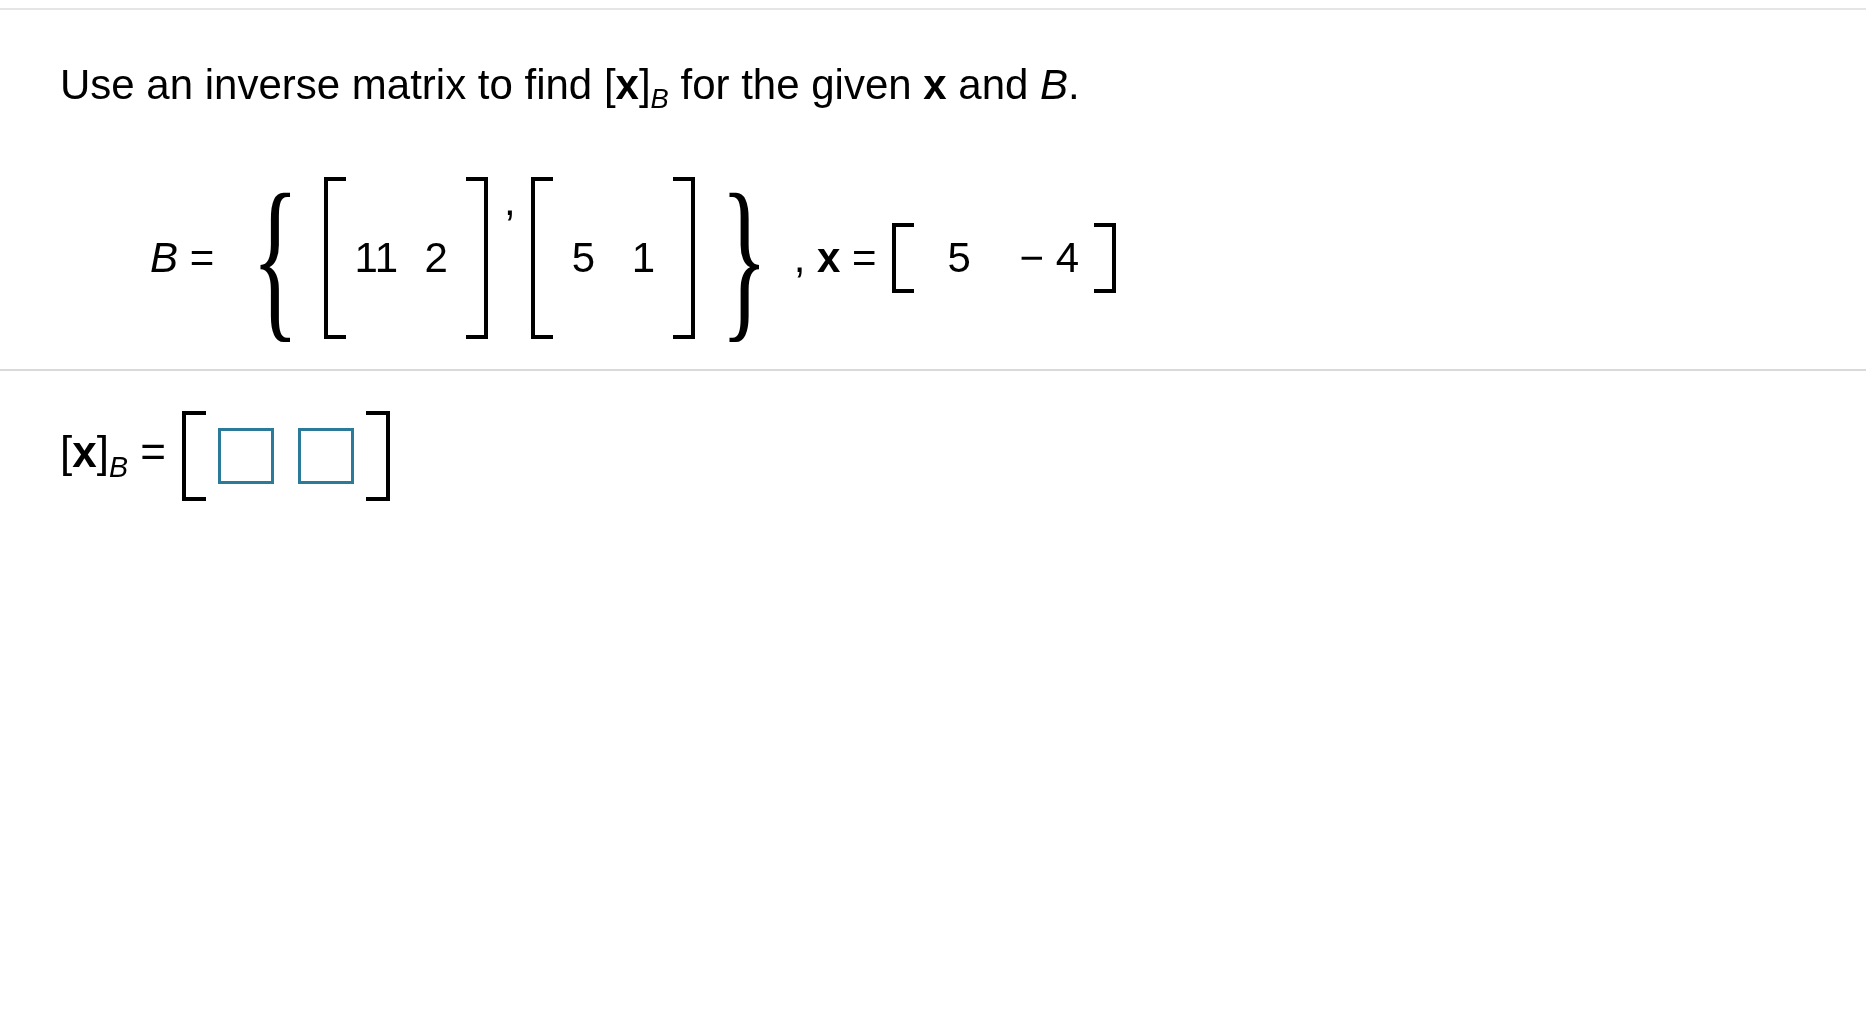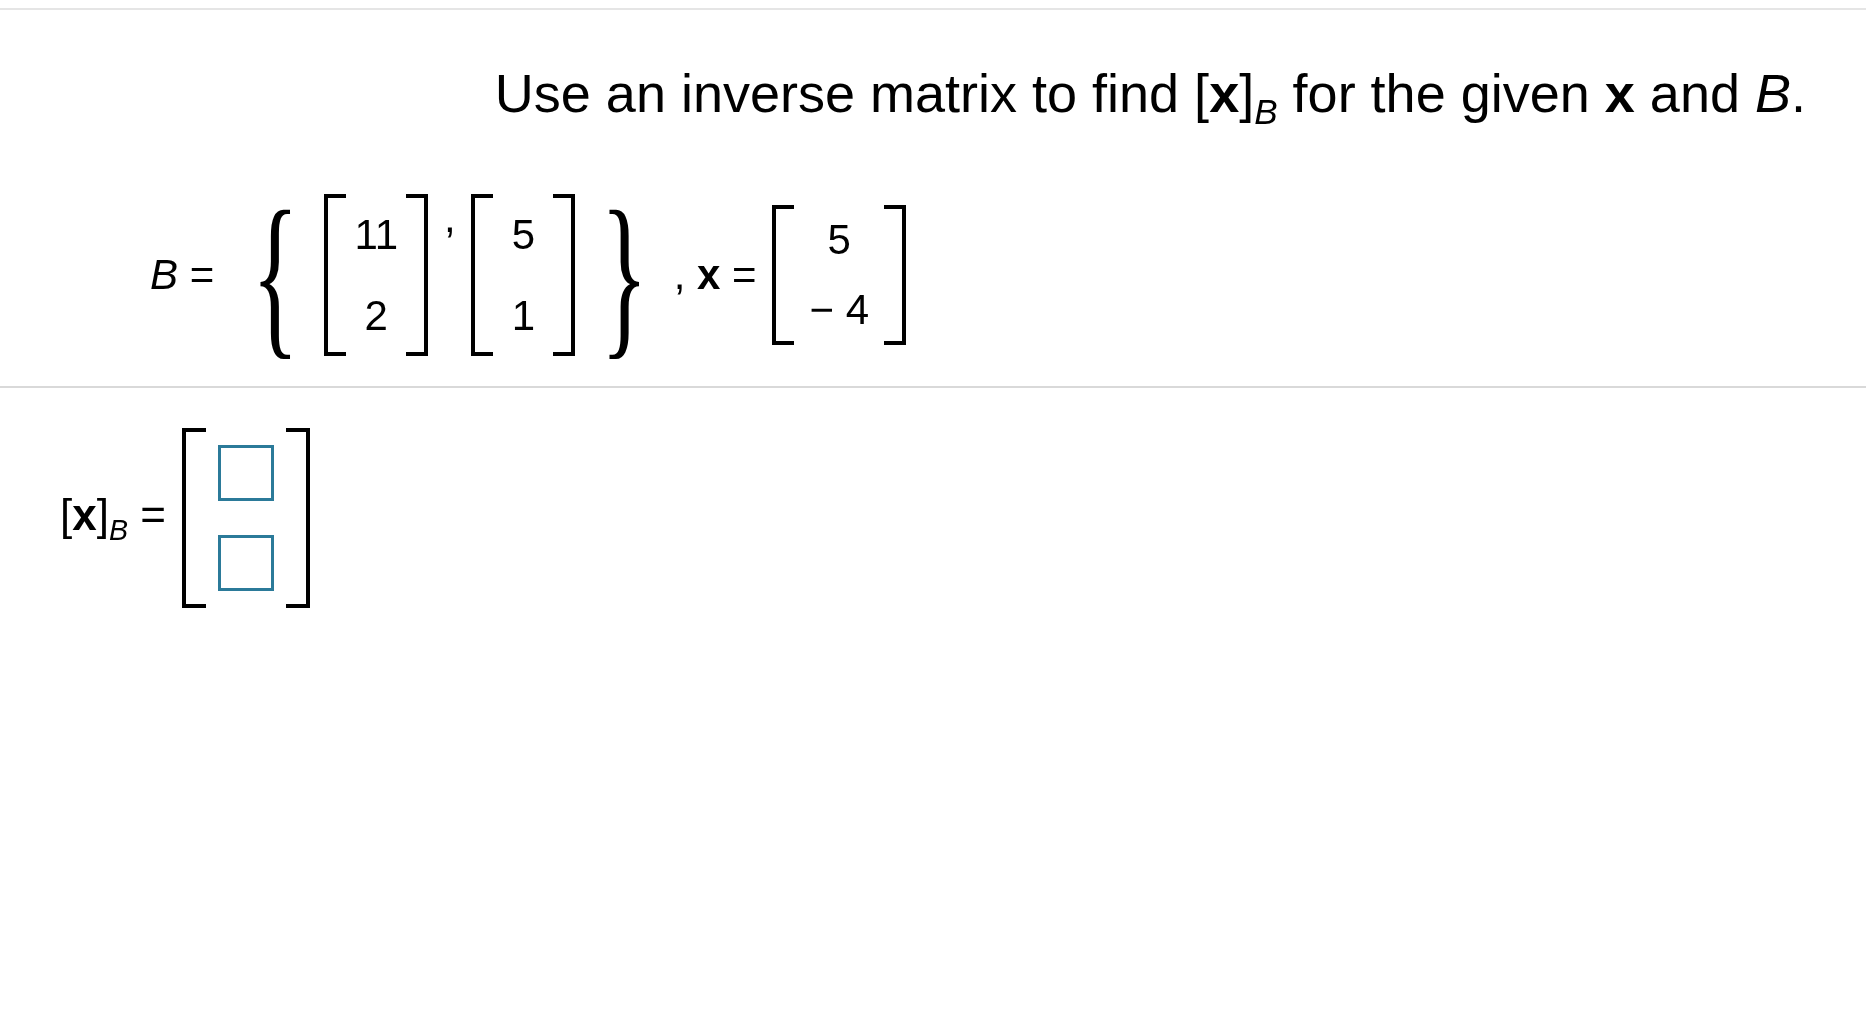--- a/index.html
+++ b/index.html
@@ -8,24 +8,23 @@
     width: 1866px;
     height: 1020px;
     background: #ffffff;
     font-family: Arial, Helvetica, sans-serif;
     color: #000000;
   }
   .container {
     padding: 40px 60px 0 60px;
   }
   .prompt {
-    font-size: 54px;
+    font-size: 42px;
     line-height: 1.3;
     margin-bottom: 60px;
-    text-align: right;
   }
   .bold { font-weight: bold; }
   .italic { font-style: italic; }
   .sub { font-size: 0.65em; vertical-align: sub; font-style: italic; }
   .math-row {
     display: flex;
     align-items: center;
     font-size: 42px;
     margin-left: 90px;
     margin-bottom: 30px;
@@ -38,21 +37,20 @@
     white-space: pre;
   }
   
   .bracket {
     display: inline-flex;
     align-items: stretch;
     margin: 0 4px;
   }
   .col {
     display: flex;
-    flex-direction: column;
     justify-content: space-around;
     align-items: center;
   }
   .col .cell {
     height: 70px;
     display: flex;
     align-items: center;
     justify-content: center;
     min-width: 60px;
     font-size: 42px;

